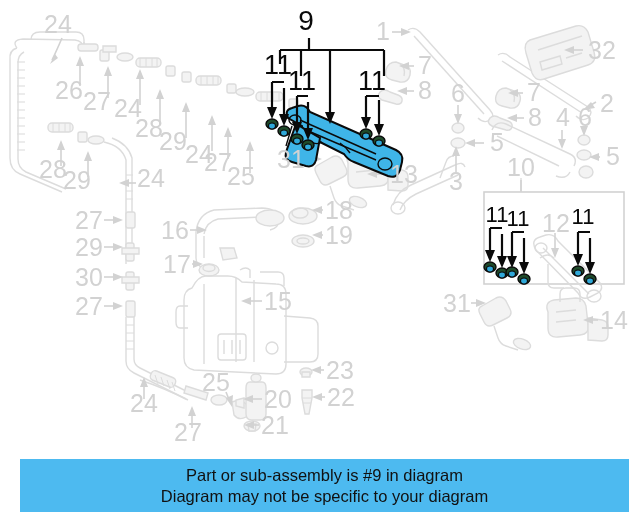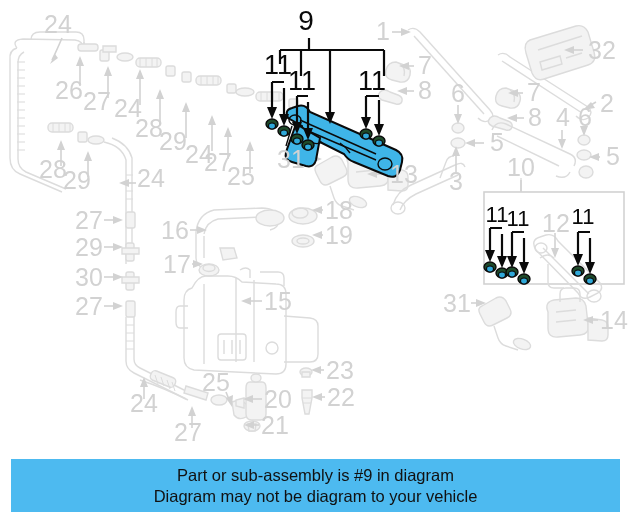--- a/index.html
+++ b/index.html
@@ -20,21 +20,21 @@
   }
   #diagram-svg {
     position: absolute;
     left: 0;
     top: 0;
     width: 640px;
     height: 512px;
   }
   .banner {
     position: absolute;
-    left: 11px;
+    left: 20px;
     top: 459px;
     width: 609px;
     height: 53px;
     background: #4DBAF0;
     display: flex;
     flex-direction: column;
     align-items: center;
     justify-content: center;
     box-sizing: border-box;
   }
@@ -599,16 +599,16 @@
       <text class="lbl-grey" x="216" y="391" text-anchor="middle">25</text>
       <text class="lbl-grey" x="278" y="408" text-anchor="middle">20</text>
       <text class="lbl-grey" x="275" y="434" text-anchor="middle">21</text>
       <text class="lbl-grey" x="340" y="379" text-anchor="middle">23</text>
       <text class="lbl-grey" x="341" y="406" text-anchor="middle">22</text>
     </g>
   </svg>
 
   <div class="banner">
     <div class="banner-line">Part or sub-assembly is #9 in diagram</div>
-    <div class="banner-line">Diagram may not be diagram to your vehicle</div>
+    <div class="banner-line">Diagram may not be specific to your diagram</div>
   </div>
 
 </div>
 
 </body></html>

